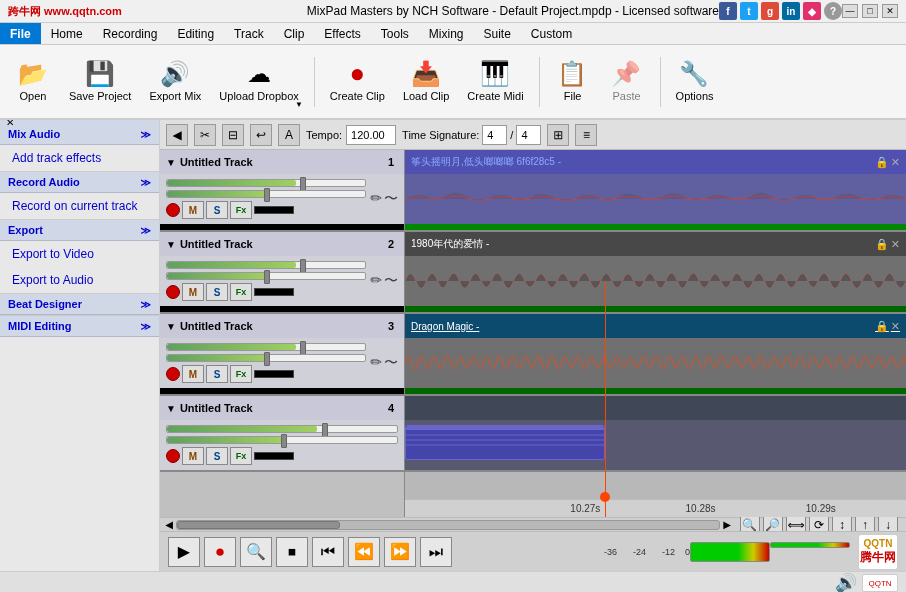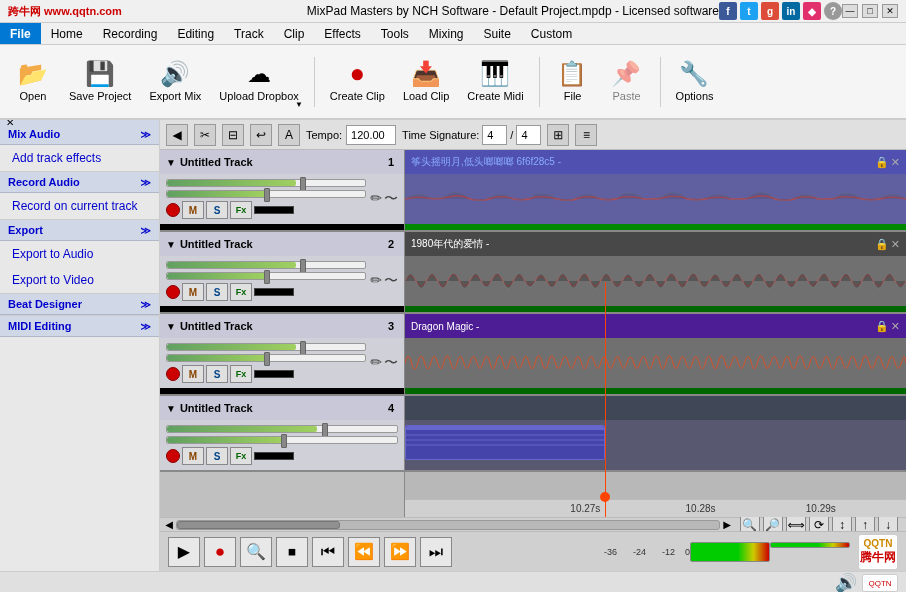--- a/index.html
+++ b/index.html
@@ -402,22 +402,22 @@
       <span class="chevron">≫</span>
     </div>
     <a class="sidebar-item">Record on current track</a>
 
     <div class="sidebar-divider"></div>
 
     <div class="sidebar-section-header">
       <span>Export</span>
       <span class="chevron">≫</span>
     </div>
+    <a class="sidebar-item">Export to Video</a>
     <a class="sidebar-item">Export to Audio</a>
-    <a class="sidebar-item">Export to Video</a>
 
     <div class="sidebar-divider"></div>
 
     <div class="sidebar-section-header">
       <span>Beat Designer</span>
       <span class="chevron">≫</span>
     </div>
 
     <div class="sidebar-divider"></div>
 
@@ -605,21 +605,21 @@
             <div class="wave-content" style="height:50px;background:#707070;position:relative;">
               <svg width="100%" height="100%" viewBox="0 0 460 50" preserveAspectRatio="none">
                 <path d="M0,25 Q5,15 10,25 Q15,35 20,24 Q25,14 30,25 Q35,36 40,23 Q45,13 50,25 Q55,35 60,24 Q65,15 70,25 Q75,34 80,23 Q85,14 90,25 Q95,35 100,24 Q105,15 110,25 Q115,33 120,24 Q125,16 130,25 Q135,34 140,24 Q145,15 150,25 Q155,35 160,23 Q165,14 170,25 Q175,35 180,24 Q185,15 190,25 Q195,34 200,24 Q205,16 210,25 Q215,34 220,24 Q225,15 230,25 Q235,35 240,23 Q245,14 250,25 Q255,35 260,23 Q265,14 270,25 Q275,34 280,24 Q285,16 290,25 Q295,34 300,24 Q305,15 310,25 Q315,35 320,24 Q325,14 330,25 Q335,35 340,24 Q345,15 350,25 Q355,34 360,24 Q365,15 370,25 Q375,34 380,23 Q385,15 390,25 Q395,35 400,24 Q405,14 410,25 Q415,35 420,24 Q425,14 430,25 Q435,35 440,24 Q445,15 450,25 Q455,34 460,25" stroke="#cc4444" stroke-width="1" fill="none"></path>
                 <path d="M0,25 Q5,10 10,25 Q15,40 20,24 Q25,10 30,25 Q35,40 40,23 Q45,10 50,25 Q55,40 60,24 Q65,10 70,25 Q75,39 80,23 Q85,10 90,25 Q95,40 100,24 Q105,10 110,25 Q115,38 120,24 Q125,11 130,25 Q135,39 140,24 Q145,10 150,25 Q155,40 160,23 Q165,10 170,25 Q175,40 180,24 Q185,10 190,25 Q195,39 200,24 Q205,11 210,25 Q215,39 220,24 Q225,10 230,25 Q235,40 240,23 Q245,10 250,25 Q255,40 260,23 Q265,10 270,25 Q275,39 280,24 Q285,11 290,25 Q295,39 300,24 Q305,10 310,25 Q315,40 320,24 Q325,10 330,25 Q335,40 340,24 Q345,10 350,25 Q355,39 360,24 Q365,10 370,25 Q375,39 380,23 Q385,10 390,25 Q395,40 400,24 Q405,10 410,25 Q415,40 420,24 Q425,10 430,25 Q435,40 440,24 Q445,10 450,25 Q455,39 460,25" stroke="#888" stroke-width="0.5" fill="rgba(60,60,60,0.5)"></path>
               </svg>
             </div>
             <div style="height:6px;background:#006600;"></div>
           </div>
 
           <div class="wave-track wave-3">
-            <div class="wave-header-bar" style="background:#4c1d95;">
+            <div class="wave-header-bar" style="background:#0c4a6e;text-decoration:underline;">
               <span class="clip-label" style="color:#ffffff;font-size:10px;">Dragon Magic -</span>
               <span class="wave-lock">🔒</span>
               <span class="wave-close">✕</span>
             </div>
             <div class="wave-content" style="height:50px;background:#707070;position:relative;">
               <svg width="100%" height="100%" viewBox="0 0 460 50" preserveAspectRatio="none">
                 <path d="M0,25 Q3,12 6,25 Q9,38 12,24 Q15,12 18,25 Q21,37 24,24 Q27,13 30,25 Q33,37 36,23 Q39,12 42,25 Q45,37 48,24 Q51,13 54,25 Q57,36 60,24 Q63,13 66,25 Q69,36 72,24 Q75,13 78,25 Q81,37 84,23 Q87,12 90,25 Q93,37 96,24 Q99,13 102,25 Q105,36 108,24 Q111,13 114,25 Q117,37 120,23 Q123,12 126,25 Q129,37 132,23 Q135,12 138,25 Q141,36 144,24 Q147,13 150,25 Q153,36 156,24 Q159,13 162,25 Q165,37 168,24 Q171,13 174,25 Q177,36 180,24 Q183,14 186,25 Q189,36 192,24 Q195,13 198,25 Q201,36 204,24 Q207,14 210,25 Q213,36 216,24 Q219,13 222,25 Q225,37 228,23 Q231,12 234,25 Q237,37 240,23 Q243,12 246,25 Q249,36 252,24 Q255,13 258,25 Q261,36 264,24 Q267,13 270,25 Q273,37 276,24 Q279,12 282,25 Q285,37 288,23 Q291,12 294,25 Q297,36 300,24 Q303,13 306,25 Q309,36 312,24 Q315,13 318,25 Q321,37 324,23 Q327,12 330,25 Q333,36 336,24 Q339,13 342,25 Q345,36 348,24 Q351,13 354,25 Q357,37 360,23 Q363,12 366,25 Q369,37 372,24 Q375,13 378,25 Q381,36 384,24 Q387,13 390,25 Q393,37 396,24 Q399,13 402,25 Q405,36 408,24 Q411,13 414,25 Q417,37 420,23 Q423,12 426,25 Q429,36 432,24 Q435,13 438,25 Q441,37 444,24 Q447,13 450,25 Q453,36 456,24 Q459,13 460,25" stroke="#cc5533" stroke-width="1" fill="none"></path>
                 <path d="M0,25 L460,25" stroke="rgba(200,100,60,0.3)" stroke-width="0.5" fill="none"></path>
               </svg>
             </div>

